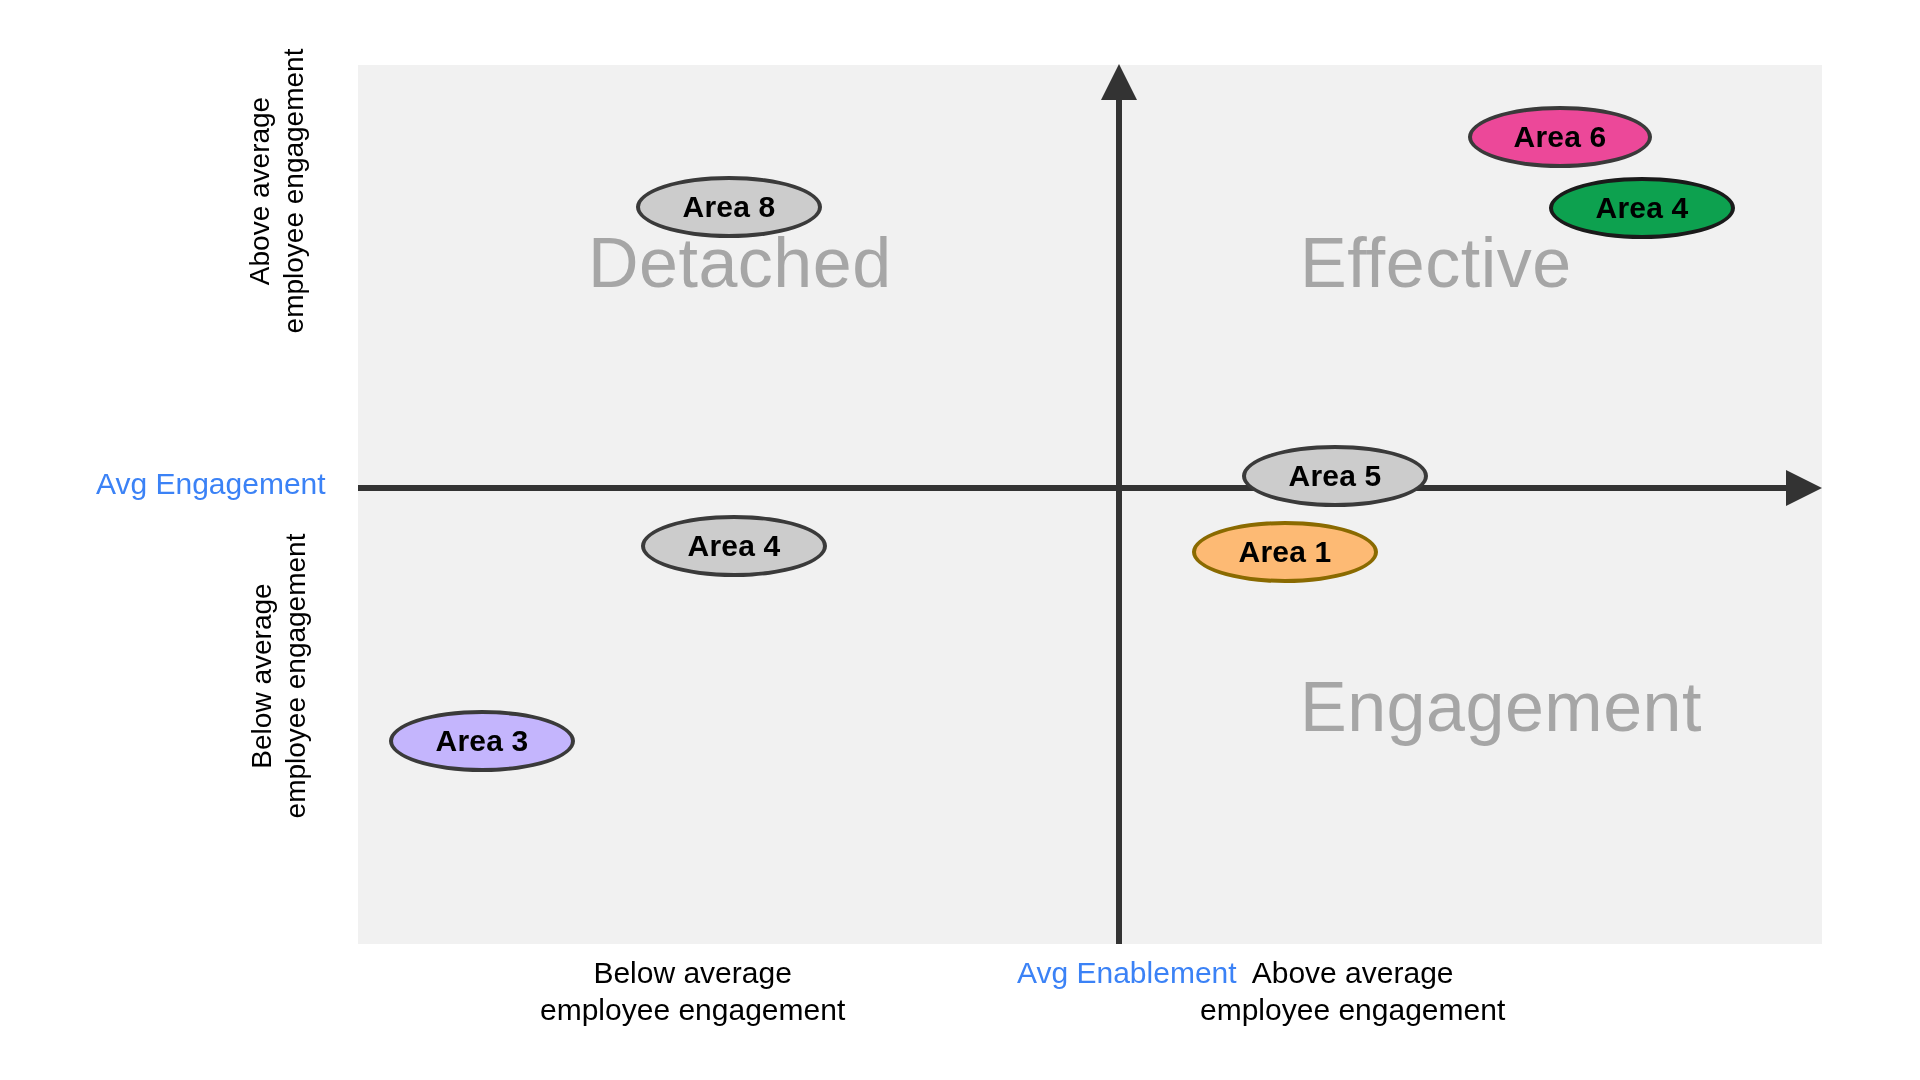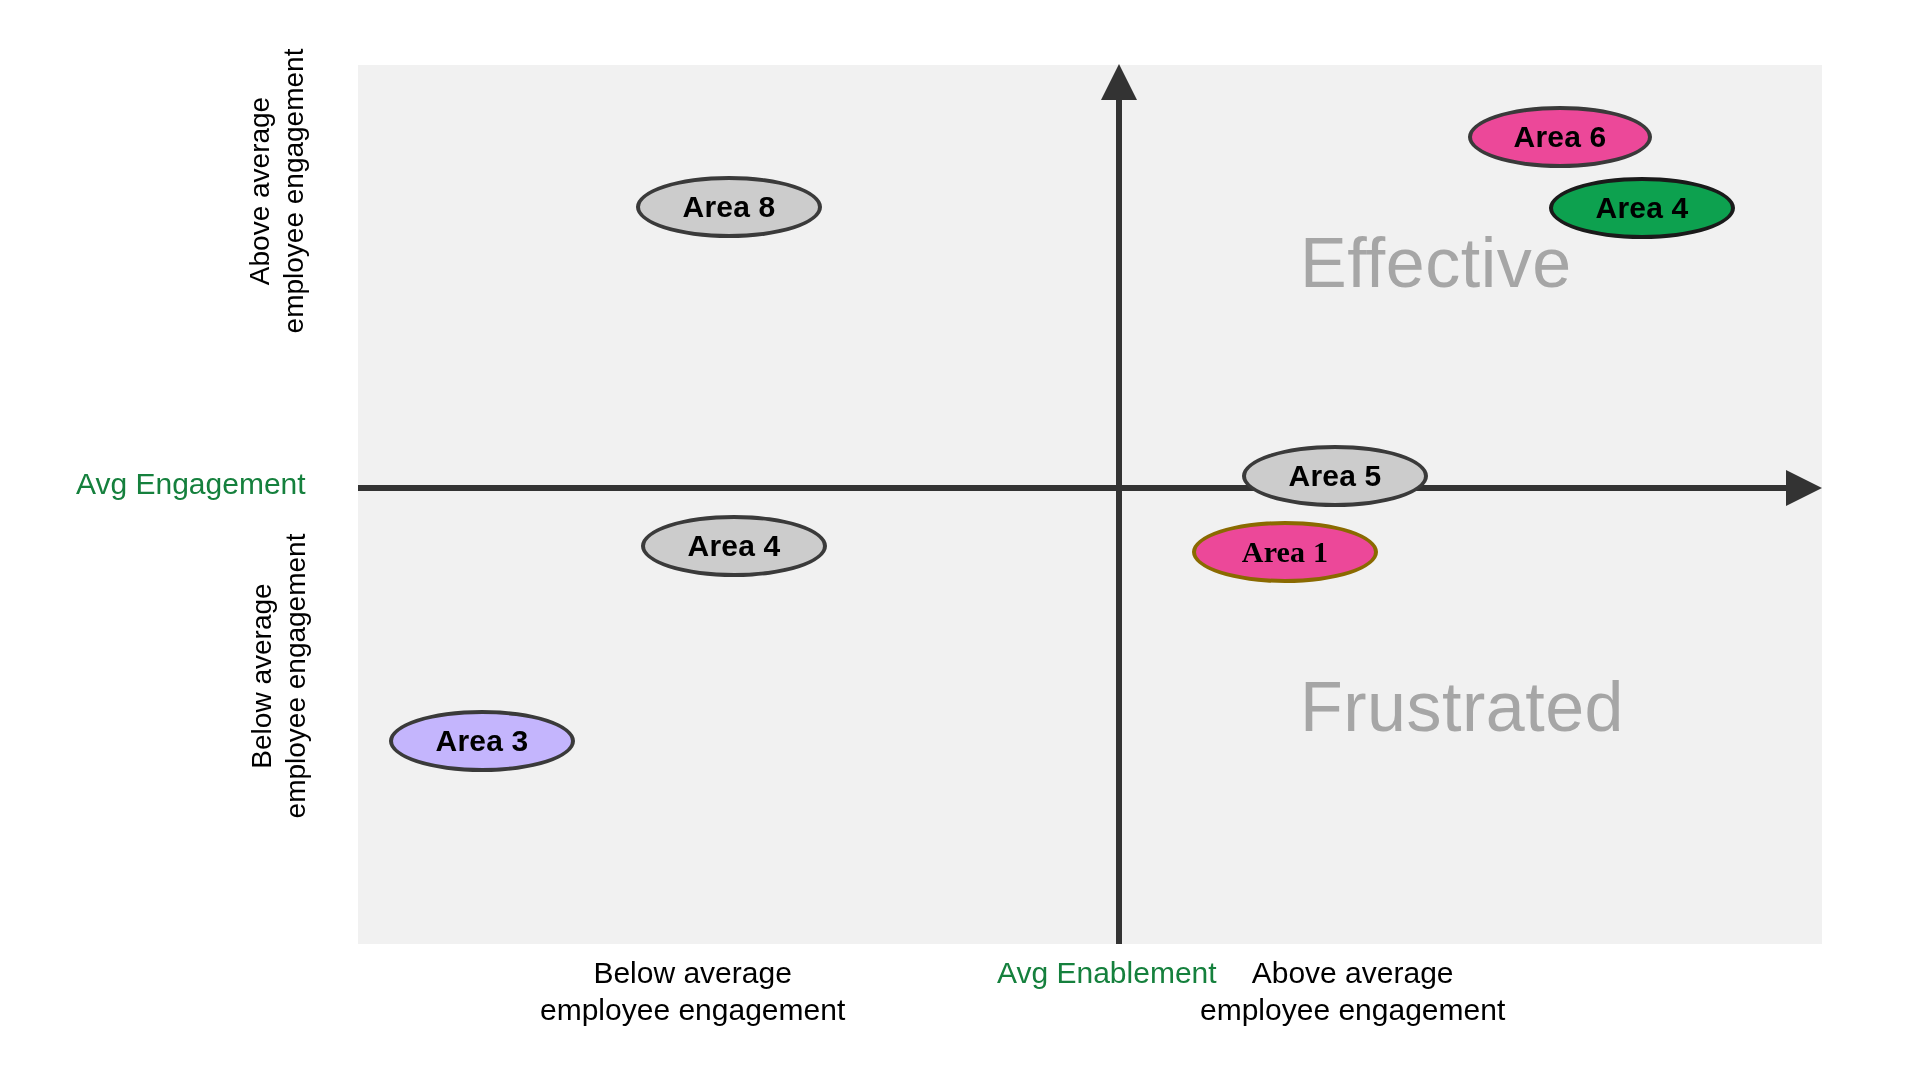--- a/index.html
+++ b/index.html
@@ -81,25 +81,26 @@
     line-height: 1;
   }
   #q-detached   { left: 588px;  top: 228px; }
   #q-effective  { left: 1300px; top: 228px; text-align: right; }
   #q-powerless  { left: 584px;  top: 672px; }
   #q-frustrated { left: 1300px; top: 672px; }
 
   
   .axis-title {
     position: absolute;
-    color: #15803d;
+    color: #3b82f6;
     font-size: 30px;
     font-weight: 400;
     white-space: nowrap;
     line-height: 1.18;
+    margin-left: 20px;
   }
   #label-avg-engagement {
     left: 76px;
     top: 466px;
   }
   #label-avg-enablement {
     left: 997px;
     top: 955px;
     text-align: center;
   }
@@ -163,22 +164,23 @@
 
 <div id="chart-root">
 
   <div class="plot-panel"></div>
 
   <div class="axis-h-line"></div>
   <div class="axis-h-arrow"></div>
   <div class="axis-v-line"></div>
   <div class="axis-v-arrow"></div>
 
+  <div class="quadrant-label" id="q-detached">Detached</div>
   <div class="quadrant-label" id="q-effective">Effective</div>
-  <div class="quadrant-label" id="q-frustrated">Frustrated</div>
+  <div class="quadrant-label" id="q-frustrated">Engagement</div>
 
   <div class="axis-title" id="label-avg-engagement">Avg Engagement</div>
   <div class="axis-title" id="label-avg-enablement">Avg Enablement</div>
 
   <div class="axis-title-2line" id="label-below-avg-x">
     <div>Below average</div>
     <div>employee engagement</div>
   </div>
   <div class="axis-title-2line" id="label-above-avg-x">
     <div>Above average</div>
@@ -200,21 +202,21 @@
       </div>
       <div class="bubble" style="left: 1468px; top: 106px; width: 184px; height: 62px; background: #ec4899; border-color: rgb(58, 58, 58);">
         <span class="bubble-label">Area 6</span>
       </div>
       <div class="bubble" style="left: 1549px; top: 177px; width: 186px; height: 62px; background: rgb(13, 161, 79); border-color: rgb(26, 26, 26);">
         <span class="bubble-label">Area 4</span>
       </div>
       <div class="bubble" style="left: 1242px; top: 445px; width: 186px; height: 62px; background: rgb(204, 204, 204); border-color: rgb(58, 58, 58);">
         <span class="bubble-label">Area 5</span>
       </div>
-      <div class="bubble" style="left: 1192px; top: 521px; width: 186px; height: 62px; background: #ec4899; border-color: rgb(138, 106, 0); font-family: Liberation Serif, serif;">
+      <div class="bubble" style="left: 1192px; top: 521px; width: 186px; height: 62px; background: #fdba74; border-color: rgb(138, 106, 0);">
         <span class="bubble-label">Area 1</span>
       </div>
       <div class="bubble" style="left: 641px; top: 515px; width: 186px; height: 62px; background: rgb(204, 204, 204); border-color: rgb(58, 58, 58);">
         <span class="bubble-label">Area 4</span>
       </div>
       <div class="bubble" style="left: 389px; top: 710px; width: 186px; height: 62px; background: #c4b5fd; border-color: rgb(58, 58, 58);">
         <span class="bubble-label">Area 3</span>
       </div>
     </div>
 

